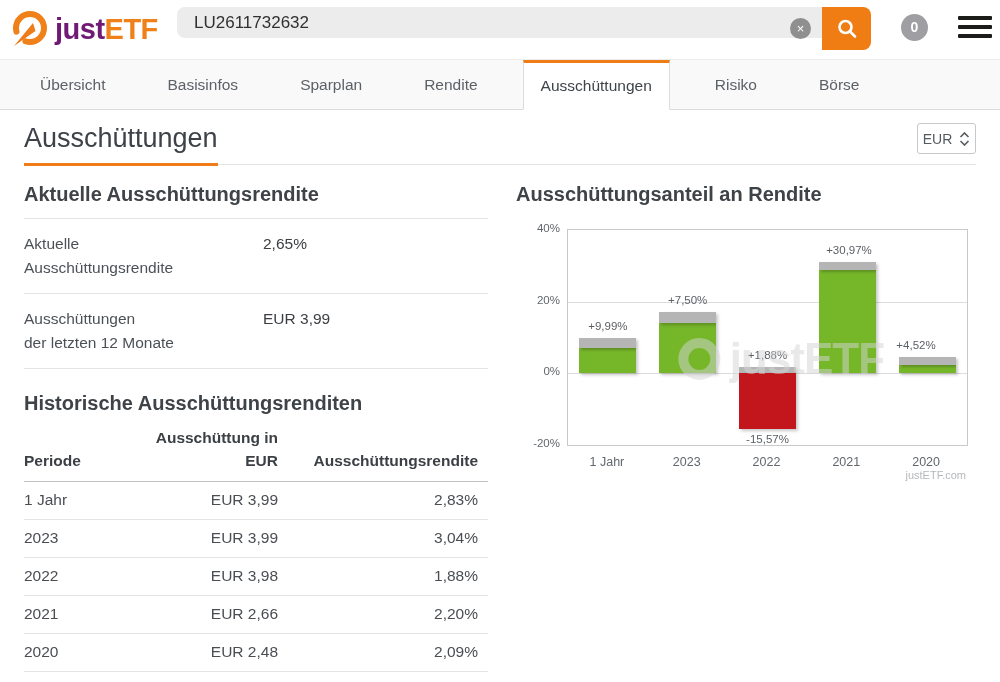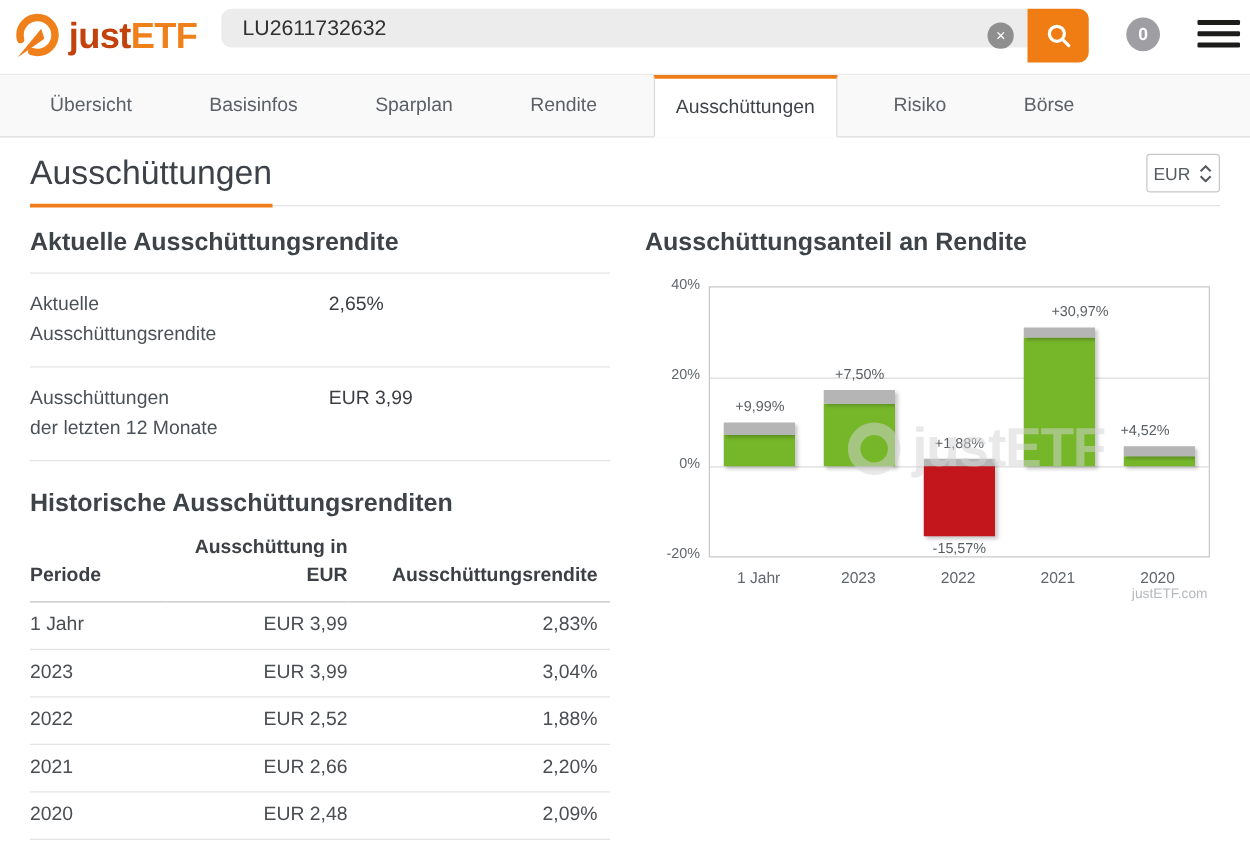--- a/index.html
+++ b/index.html
@@ -3,21 +3,21 @@
 <meta charset="utf-8">
 <style>
   * { margin:0; padding:0; box-sizing:border-box; }
   html,body { width:1000px; height:682px; overflow:hidden; background:#fff;
     font-family:"Liberation Sans","DejaVu Sans",sans-serif; }
 
   
   .header { position:relative; height:60px; background:#fff; border-bottom:1px solid #ececec; }
   .logo { position:absolute; left:8px; top:9px; display:flex; align-items:center; gap:6px; cursor:pointer; }
   .logo-text { font-size:29px; font-weight:700; letter-spacing:-0.5px; }
-  .logo-just { color:#c2410c; }
+  .logo-just { color:#701a75; }
   .logo-etf  { color:#f08019; }
   .searchwrap { position:absolute; left:165px; top:7px; width:706px; height:31px; display:flex;padding-left:12px; }
   .search-input { flex:1; border:none; outline:none; background:#ececec; border-radius:8px 0 0 8px;
     padding:0 40px 0 17px; font-size:17px; color:#303030; font-family:inherit; }
   .clear-btn { position:absolute; right:60px; top:11px; width:21px; height:21px; border:none;
     border-radius:50%; background:#8f8f8f; color:#fff; font-size:13px; line-height:20px;
     text-align:center; cursor:pointer; padding:0; }
   .search-btn { width:49px; height:43px; border:none; background:#ef7d13; border-radius:0 8px 8px 0;
     cursor:pointer; display:flex; align-items:center; justify-content:center; }
   .badge { position:absolute; left:901px; top:14px; width:27px; height:27px; border-radius:50%;
@@ -168,21 +168,21 @@
             <td class="c1">EUR 3,99</td>
             <td class="c2">2,83%</td>
           </tr>
           <tr>
             <td class="c0">2023</td>
             <td class="c1">EUR 3,99</td>
             <td class="c2">3,04%</td>
           </tr>
           <tr>
             <td class="c0">2022</td>
-            <td class="c1">EUR 2,52</td>
+            <td class="c1">EUR 3,98</td>
             <td class="c2">1,88%</td>
           </tr>
           <tr>
             <td class="c0">2021</td>
             <td class="c1">EUR 2,66</td>
             <td class="c2">2,20%</td>
           </tr>
           <tr>
             <td class="c0">2020</td>
             <td class="c1">EUR 2,48</td>
@@ -204,21 +204,21 @@
           <div class="barlabel" style="left: -5.1px; bottom: 113.464px;">+9,99%</div>
           <div class="seg" style="left: 91.2px; width: 57px; bottom: 71.6667px; height: 50.74px; background: rgb(118, 183, 42);"></div>
           <div class="seg" style="left: 91.2px; width: 57px; bottom: 122.407px; height: 10.8933px; background: rgb(181, 181, 181);"></div>
           <div class="barlabel" style="left: 74.7px; bottom: 139.3px;">+7,50%</div>
           <div class="seg" style="left: 171px; width: 57px; bottom: 71.6667px; height: 6.73667px; background: rgb(181, 181, 181);"></div>
           <div class="seg" style="left: 171px; width: 57px; top: 143.333px; height: 55.7925px; background: rgb(195, 22, 28);"></div>
           <div class="barlabel" style="left: 154.5px; bottom: 84.4033px;">+1,88%</div>
           <div class="barlabel" style="left: 154.5px; top: 203.126px;">-15,57%</div>
           <div class="seg" style="left: 250.8px; width: 57px; bottom: 71.6667px; height: 103.093px; background: rgb(118, 183, 42);"></div>
           <div class="seg" style="left: 250.8px; width: 57px; bottom: 174.759px; height: 7.88333px; background: rgb(181, 181, 181);"></div>
-          <div class="barlabel" style="left: 251px; bottom: 188.642px;">+30,97%</div>
+          <div class="barlabel" style="left: 236px; bottom: 188.642px;">+30,97%</div>
           <div class="seg" style="left: 330.6px; width: 57px; bottom: 71.6667px; height: 8.7075px; background: rgb(118, 183, 42);"></div>
           <div class="seg" style="left: 330.6px; width: 57px; bottom: 80.3742px; height: 7.48917px; background: rgb(181, 181, 181);"></div>
           <div class="barlabel" style="left: 303px; bottom: 93.8633px; text-align: center;">+4,52%</div>
           <div class="watermark">
           <div class="wm-ring"></div>
           <div class="wm-text">justETF</div>
         </div>
         </div>
       <div class="credit">justETF.com</div>
     <div class="ytick" style="top: -7px;">40%</div>

